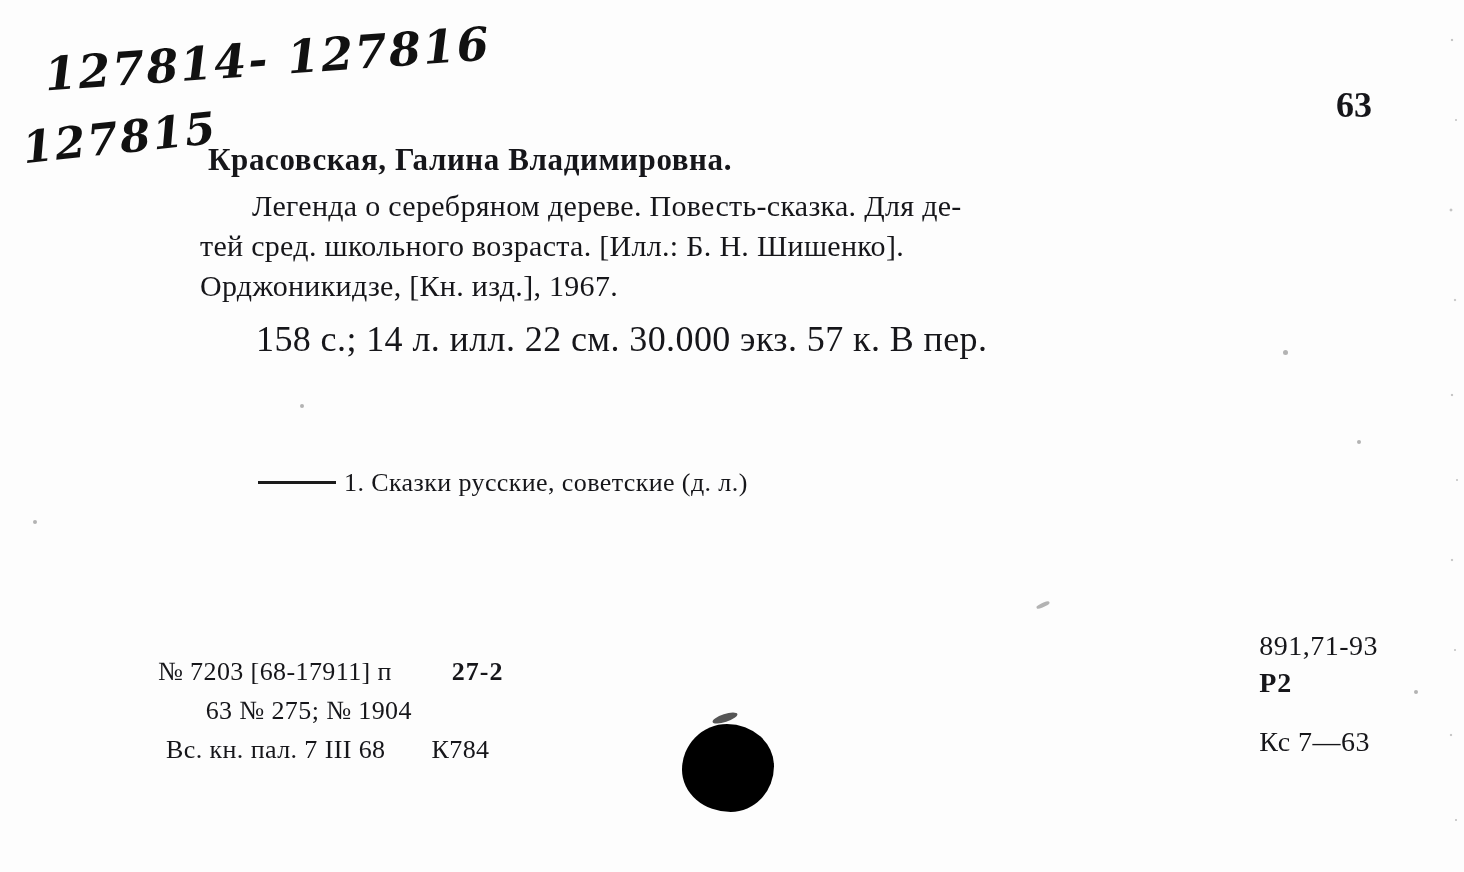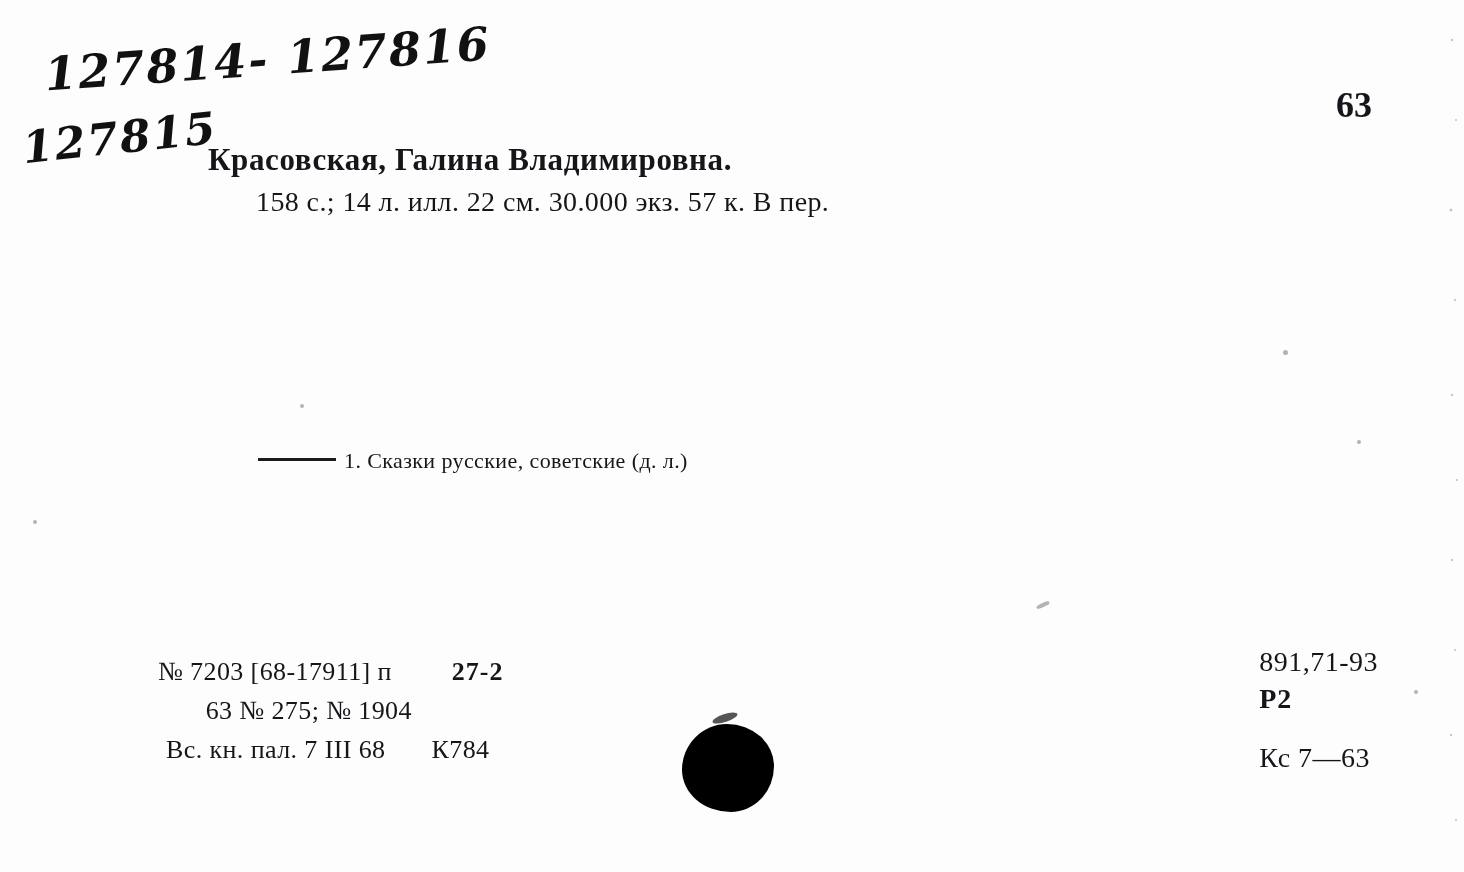--- a/index.html
+++ b/index.html
@@ -95,32 +95,32 @@
   }
   .title-block {
     font-size: 30px;
     line-height: 1.33;
     letter-spacing: .3px;
   }
   .title-block .first-line {
     text-indent: 52px;
   }
   .physical {
-    font-size: 28px;
+    font-size: 36px;
     letter-spacing: .4px;
-    margin-top: 2px;
+    margin-top: 12px;
     text-indent: 56px;
     white-space: nowrap;
   }
 
   .subject-line {
     position: absolute;
     left: 258px;
-    top: 448px;
-    font-size: 22px;
+    top: 468px;
+    font-size: 26px;
     letter-spacing: .4px;
     white-space: nowrap;
   }
   .dash-rule {
     display: inline-block;
     width: 78px;
     border-top: 3px solid #1b1b1b;
     vertical-align: 7px;
     margin-right: 8px;
     position: relative;
@@ -149,21 +149,21 @@
   .f-indent-1 { padding-left: 58px; }
   .f-indent-2 { padding-left: 0px; margin-left: 14px; }
   .f-indent-3 { padding-left: 52px; }
   .gap-a { display: inline-block; width: 46px; }
   .gap-b { display: inline-block; width: 60px; }
   .bold-code { font-weight: 700; letter-spacing: 1px; }
 
   .right-codes {
     position: absolute;
     right: 86px;
-    top: 644px;
+    top: 628px;
     text-align: left;
     font-size: 28px;
     line-height: 1.32;
   }
   .right-codes .udk { letter-spacing: .5px; }
   .right-codes .r2 { font-weight: 700; text-align: left; letter-spacing: 1px; }
   .right-codes .ks { margin-top: 22px; letter-spacing: .5px; }
 
   .ink-blot {
     position: absolute;
@@ -202,20 +202,25 @@
 
   <div class="handwriting" id="hw1">127814- 127816</div>
 
   <div class="handwriting" id="hw2">127815</div>
 
   <div class="shelf-number">63</div>
 
   <div class="record">
     <div class="author">Красовская, Галина Владимировна.</div>
 
+    <div class="title-block">
+      <div class="first-line">Легенда о серебряном дереве. Повесть-сказка. Для де-</div>
+      <div>тей сред. школьного возраста. [Илл.: Б. Н. Шишенко].</div>
+      <div>Орджоникидзе, [Кн. изд.], 1967.</div>
+    </div>
 
     <div class="physical">158 с.; 14 л. илл.     22 см.     30.000 экз. 57 к. В пер.</div>
   </div>
 
   <div class="subject-line">
     <span class="dash-rule"></span><span>1. Сказки русские, советские (д. л.)</span>
   </div>
 
   <div class="footer">
     <div class="footer-row f-indent-1">

